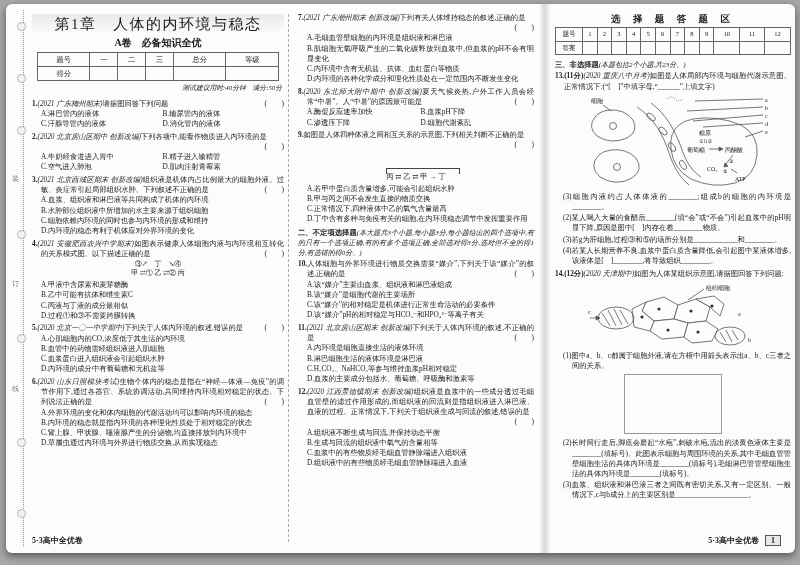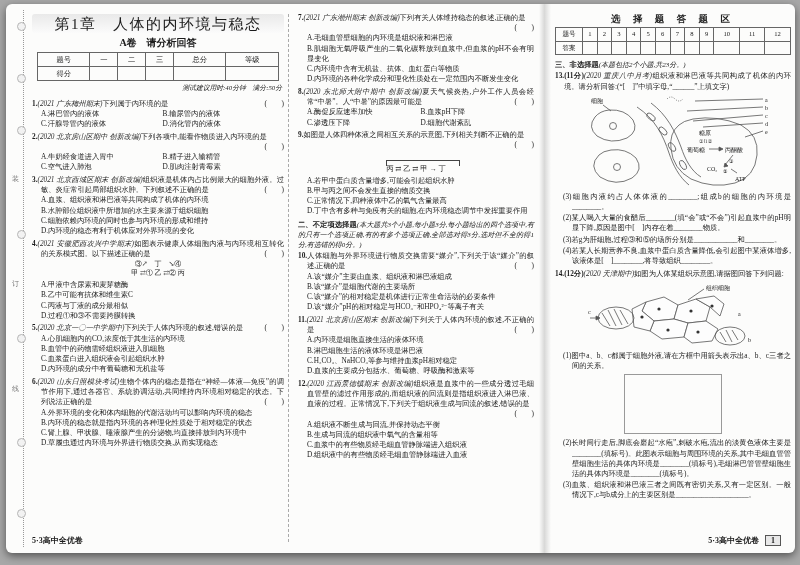--- a/index.html
+++ b/index.html
@@ -33,21 +33,21 @@
   .stem{margin:0;padding-left:9px;text-indent:-9px}
   .no{font-weight:bold}
   .src{font-style:italic;color:#2a2a2a}
   .brk{float:right;text-indent:0}
   .brkline{text-align:right;margin:0}
   .opt{margin-left:9px}
   .o2{display:flex;margin-left:9px}
   .o2 span{flex:1}
   
   .diag4{width:130px;margin:1px auto 2px;text-align:center;font-size:7px;line-height:9px}
-  .diag9{position:relative;width:120px;margin:8px auto 2px;text-align:center;font-size:7.3px;padding-top:5px}
+  .diag9{position:relative;width:120px;margin:16px auto 2px;text-align:center;font-size:7.3px;padding-top:5px}
   .b9{position:absolute;left:30px;top:1px;width:72px;height:5px;border:1px solid #444;border-bottom:none}
   
   .ansTitle{font-size:9.5px;font-weight:bold;text-align:center;letter-spacing:5px;margin:2px 0 3px}
   table.ans{width:100%;border-collapse:collapse;margin-bottom:5px}
   table.ans td{border:1px solid #666;height:12.5px;text-align:center;font-size:6.6px;padding:0}
   table.ans td.lab{width:26px}
   .part{margin:0 0 1px 8px;padding-left:9px;text-indent:-9px}
   .ansBox{width:96px;height:58px;border:1px solid #999;margin:3px auto 4px}
   .dfig{display:block;margin:1px auto}
   
@@ -71,21 +71,21 @@
   <div class="hole" style="top:505px"></div>
   <div class="bindword" style="top:170px">装</div>
   <div class="bindword" style="top:275px">订</div>
   <div class="bindword" style="top:380px">线</div>
 
   <div class="sep1"></div>
   <div class="gutter"></div>
 
   <div class="col col1">
     <div class="chapTitle">第1章　人体的内环境与稳态</div>
-    <div class="volTitle">A卷　请分析回答</div>
+    <div class="volTitle">A卷　必备知识全优</div>
     <table class="score">
       <tbody>
           <tr>
         <td>题号</td>
         <td>一</td>
         <td>二</td>
         <td>三</td>
         <td>总分</td>
         <td>等级</td>
       </tr>
@@ -96,21 +96,21 @@
         <td></td>
         <td></td>
         <td></td>
       </tr>
     </tbody>
       </table>
     <div class="testnote">测试建议用时:40分钟　满分:50分</div>
 
 
     <div class="q">
-      <p class="stem"><b class="no">1.</b><i class="src">(2021 广东梅州期末)</i><span>下列属于内环境的是</span><span class="brk">(　　)</span></p>
+      <p class="stem"><b class="no">1.</b><i class="src">(2021 广东梅州期末)</i><span>请据图回答下列问题</span><span class="brk">(　　)</span></p>
       <div class="o2">
           <span>A.淋巴管内的液体</span>
           <span>B.输尿管内的液体</span>
         </div>
       <div class="o2">
           <span>C.汗腺导管内的液体</span>
           <span>D.消化管内的液体</span>
         </div>
     </div>
 
@@ -257,21 +257,21 @@
             <td></td>
         <td></td>
             <td></td>
       </tr>
     </tbody>
       </table>
 
     <div class="sec"><span>三、非选择题</span><i>(本题包括2个小题,共23分。)</i></div>
 
     <div class="q">
-      <p class="stem"><b class="no">13.</b><b>(11分)</b><i class="src">(2020 重庆八中月考)</i><span>组织液和淋巴液等共同构成了机体的内环境。请分析回答:(“[　]”中填字母,“______”上填文字)</span></p>
+      <p class="stem"><b class="no">13.</b><b>(11分)</b><i class="src">(2020 重庆八中月考)</i><span>如图是人体局部内环境与细胞代谢示意图。正常情况下:(“[　]”中填字母,“______”上填文字)</span></p>
 
       <svg class="dfig" width="196" height="98" viewBox="0 0 196 98">
         <g stroke="#555" stroke-width="0.8" fill="none">
           <path d="M20,24 Q12,34 22,43 Q36,52 52,45 Q64,38 58,27 Q50,16 34,17 Q25,18 20,24 Z"></path>
           <circle cx="38" cy="33" r="3.5"></circle>
           <path d="M24,62 Q13,73 25,84 Q41,94 57,85 Q69,77 61,65 Q51,55 36,57 Q28,58 24,62 Z"></path>
           <circle cx="42" cy="74" r="3.5"></circle>
           <path d="M62,14 C80,26 88,42 94,60 C98,72 104,84 114,92"></path>
           <path d="M76,10 C92,22 100,38 106,54 C110,66 116,78 126,84"></path>
           <ellipse cx="76" cy="24" rx="5" ry="2.6" transform="rotate(38 76 24)"></ellipse>

